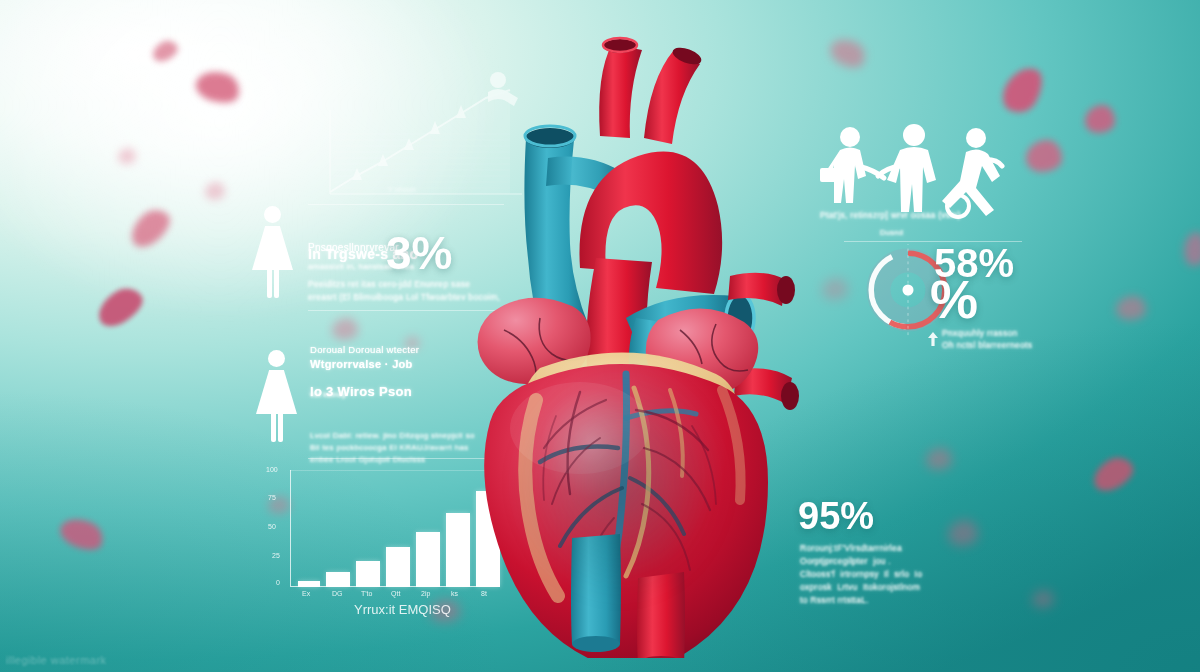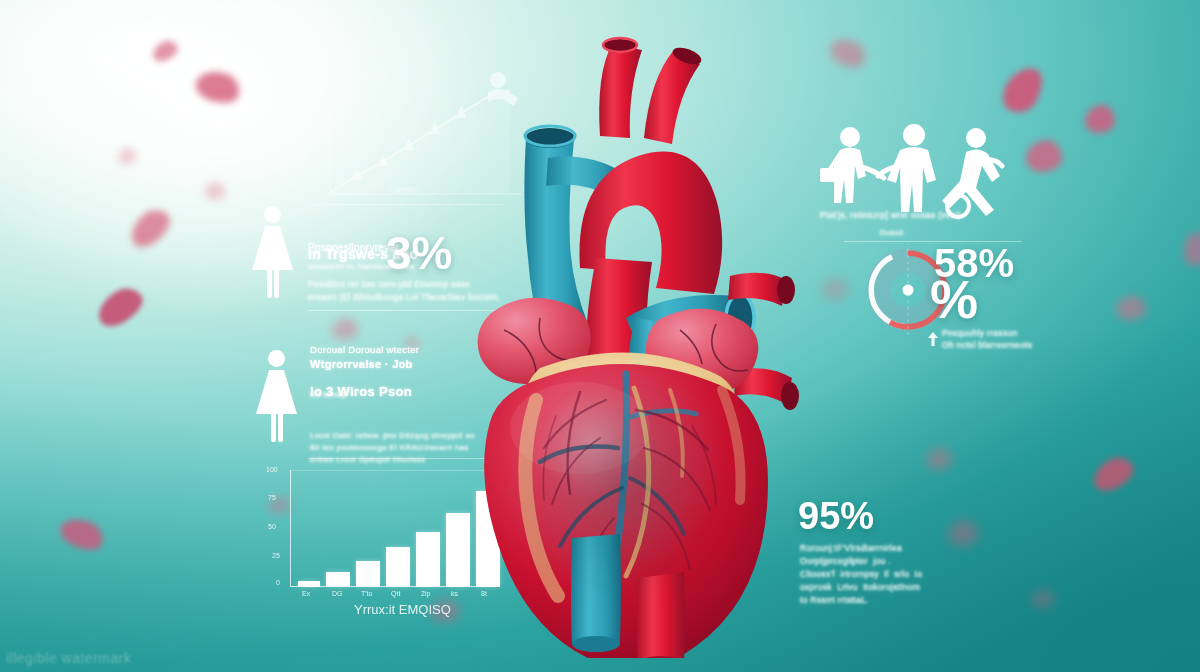--- a/index.html
+++ b/index.html
@@ -49,21 +49,21 @@
   .pf-body{position:absolute;background:#fff;clip-path:polygon(32% 0%,68% 0%,100% 100%,0% 100%);}
   .pf-leg-l,.pf-leg-r{position:absolute;background:#fff;border-radius:2px;}
 
   
   .bar{position:absolute;bottom:0;background:#ffffff;box-shadow:0 0 5px rgba(255,255,255,.35);}
   .axis{position:absolute;background:rgba(255,255,255,.75);}
   .gridline{position:absolute;height:1px;background:rgba(255,255,255,.22);}
   .ticklbl{position:absolute;font-size:7px;color:rgba(255,255,255,.85);filter:blur(.6px);white-space:nowrap;}
   .donut-dot{position:absolute;border-radius:50%;background:#fff;}
 
-  .watermark{position:absolute;left:6px;bottom:6px;font-size:14px;color:rgba(255,255,255,.30);
+  .watermark{position:absolute;left:6px;bottom:6px;font-size:11px;color:rgba(255,255,255,.30);
     filter:blur(.8px);letter-spacing:.5px;text-align:right;}
 
   
   .heart-wrap{position:absolute;left:430px;top:18px;width:380px;height:640px;}
   .heart-shadow{position:absolute;left:40px;top:300px;width:300px;height:330px;border-radius:50%;
     background:radial-gradient(closest-side, rgba(10,70,72,.30), rgba(10,70,72,0) 72%);filter:blur(10px);}
 </style>
 </head>
 <body>
 

